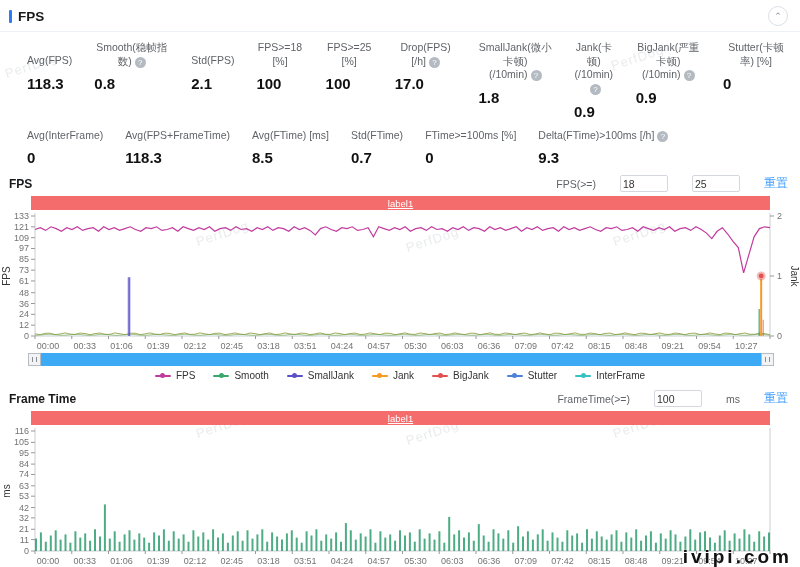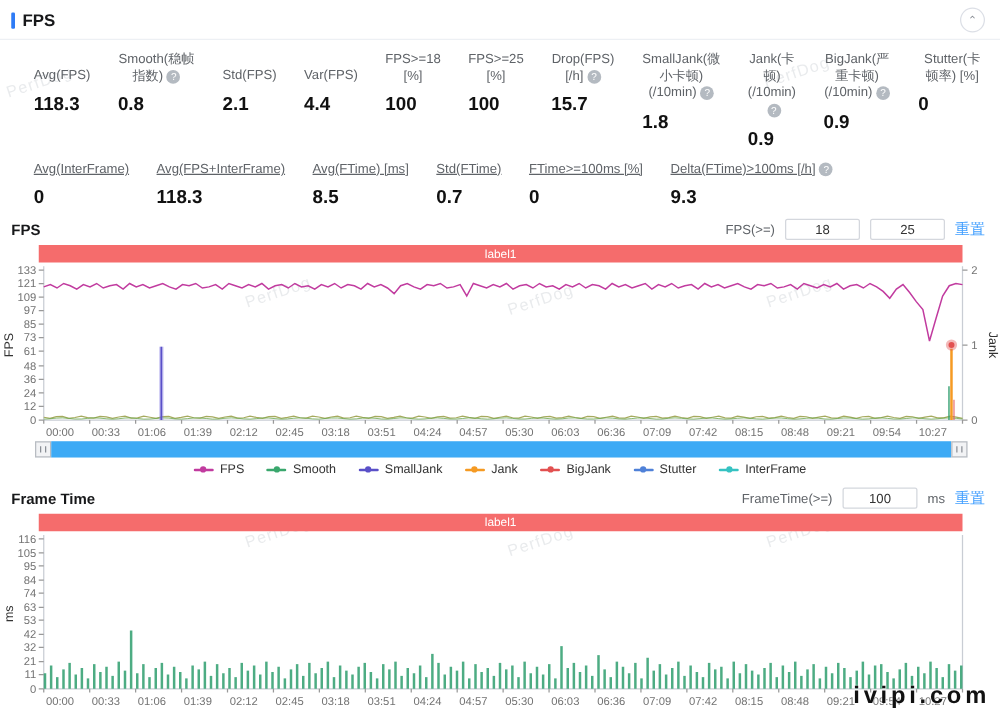--- a/index.html
+++ b/index.html
@@ -13,34 +13,34 @@
   .collapse{width:20px;height:20px;border-radius:50%;border:1px solid #dcdfe6;background:#fff;color:#8a8f96;
     font-size:9px;line-height:1;display:flex;align-items:center;justify-content:center;cursor:pointer;padding:0;}
   .hr{border-bottom:1px solid #edf0f4;margin-top:3px;}
 
   
   .stats-row{display:flex;padding-left:16px;margin-top:9px;position:relative;z-index:2;}
   .stat{padding:0 11px;display:flex;flex-direction:column;}
   .stat-label{display:flex;flex-direction:column;justify-content:flex-end;text-align:center;
     font-size:10.5px;color:#5f6368;line-height:1.3;}
   #stats1 .stat-label{min-height:27px;}
-  #stats2 .stat-label{min-height:13px;text-decoration:underline;}
+  #stats2 .stat-label{min-height:13px;}
   .stat-value{font-size:15px;font-weight:bold;color:#111;margin-top:7px;}
   .help{display:inline-block;width:11px;height:11px;border-radius:50%;background:#b4bac1;color:#fff;
     font-size:8px;line-height:11px;text-align:center;margin-left:3px;cursor:pointer;}
 
   
   .section-row{display:flex;align-items:center;justify-content:space-between;padding:0 12px 0 9px;margin-top:9px;position:relative;z-index:2;}
   .sec-title{font-size:12px;font-weight:bold;color:#17181a;}
-  .controls{display:flex;align-items:center;gap:8px;font-size:10.5px;color:#5f6368;}
-  input.thresh{width:60px;height:17px;border:1px solid #d4d7dd;border-radius:2px;text-align:center;font-size:10.5px;color:#333;outline:none;}
+  .controls{display:flex;align-items:center;gap:24px;font-size:10.5px;color:#5f6368;}
+  input.thresh{width:48px;height:17px;border:1px solid #d4d7dd;border-radius:2px;text-align:left;font-size:10.5px;color:#333;outline:none;}
   a.reset{color:#409eff;font-size:12px;text-decoration:none;cursor:pointer;}
 
   .banner{margin:4px 30px 2px 31px;height:14px;background:#f56c6c;color:#fff;font-size:9.5px;
-    display:flex;align-items:center;justify-content:center;position:relative;z-index:2;}
+    display:flex;align-items:center;justify-content:center;position:relative;z-index:2;text-decoration:underline;}
 
   svg.chart{display:block;position:relative;z-index:2;}
   .tick{font-size:9px;fill:#737373;}
   .atitle{font-size:10px;fill:#333;}
 
   
   .scrollbar{margin:3px 26px 0 28px;height:13px;display:flex;background:#eef5fb;position:relative;z-index:2;}
   .sb-handle{width:13px;height:13px;background:#f2f3f5;border:1px solid #b8bcc2;display:flex;align-items:center;justify-content:center;cursor:ew-resize;flex:0 0 13px;}
   .sb-handle i{width:5px;height:5px;border-left:1px solid #8a8f96;border-right:1px solid #8a8f96;}
   .sb-fill{flex:1;background:#3daaf5;cursor:grab;}
@@ -88,41 +88,35 @@
         <div class="stat-value">0.8</div>
       </div>
       <div class="stat">
         <div class="stat-label">
           <div>Std(FPS)</div>
         </div>
         <div class="stat-value">2.1</div>
       </div>
       <div class="stat">
         <div class="stat-label">
-          <div>Var(FPS)</div>
-        </div>
-        <div class="stat-value">4.4</div>
-      </div>
-      <div class="stat">
-        <div class="stat-label">
           <div>FPS&gt;=18 [%]</div>
         </div>
         <div class="stat-value">100</div>
       </div>
       <div class="stat">
         <div class="stat-label">
           <div>FPS&gt;=25 [%]</div>
         </div>
         <div class="stat-value">100</div>
       </div>
       <div class="stat">
         <div class="stat-label">
           <div>Drop(FPS) [/h]<span class="help">?</span></div>
         </div>
-        <div class="stat-value">15.7</div>
+        <div class="stat-value">17.0</div>
       </div>
       <div class="stat">
         <div class="stat-label">
           <div>SmallJank(微小卡顿)</div>
           <div>(/10min)<span class="help">?</span></div>
         </div>
         <div class="stat-value">1.8</div>
       </div>
       <div class="stat">
         <div class="stat-label">
@@ -147,21 +141,21 @@
     </div>
   <div id="stats2" class="stats-row">
       <div class="stat">
         <div class="stat-label">
           <div>Avg(InterFrame)</div>
         </div>
         <div class="stat-value">0</div>
       </div>
       <div class="stat">
         <div class="stat-label">
-          <div>Avg(FPS+InterFrame)</div>
+          <div>Avg(FPS+FrameTime)</div>
         </div>
         <div class="stat-value">118.3</div>
       </div>
       <div class="stat">
         <div class="stat-label">
           <div>Avg(FTime) [ms]</div>
         </div>
         <div class="stat-value">8.5</div>
       </div>
       <div class="stat">

